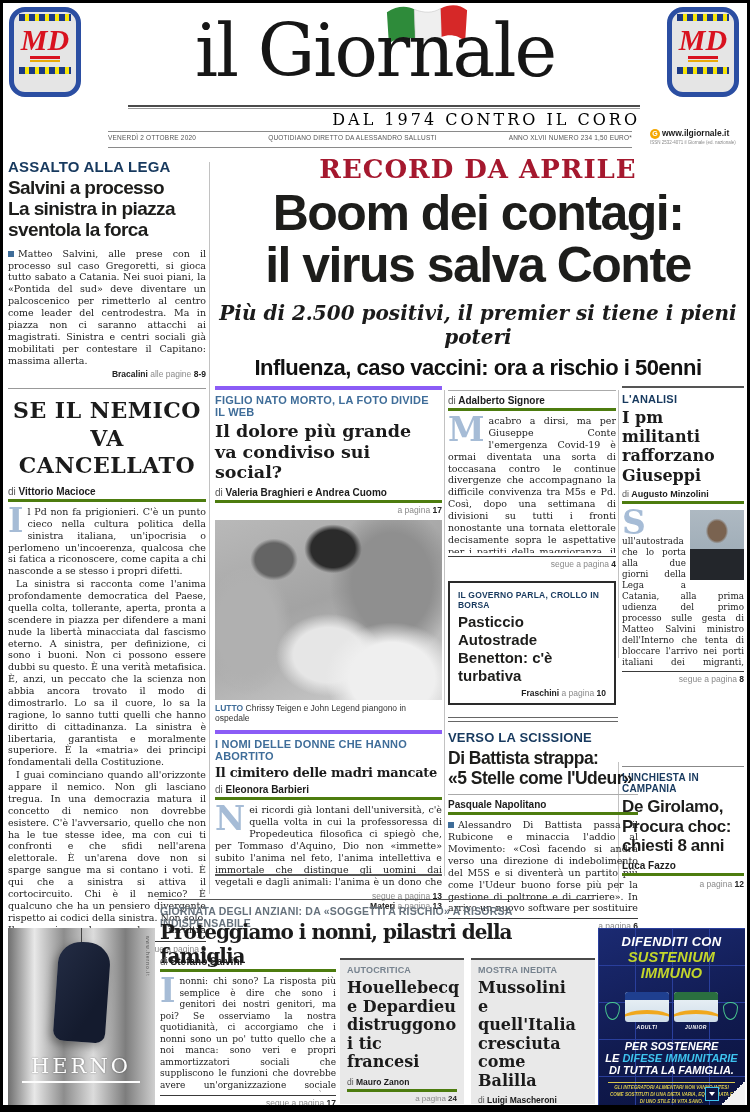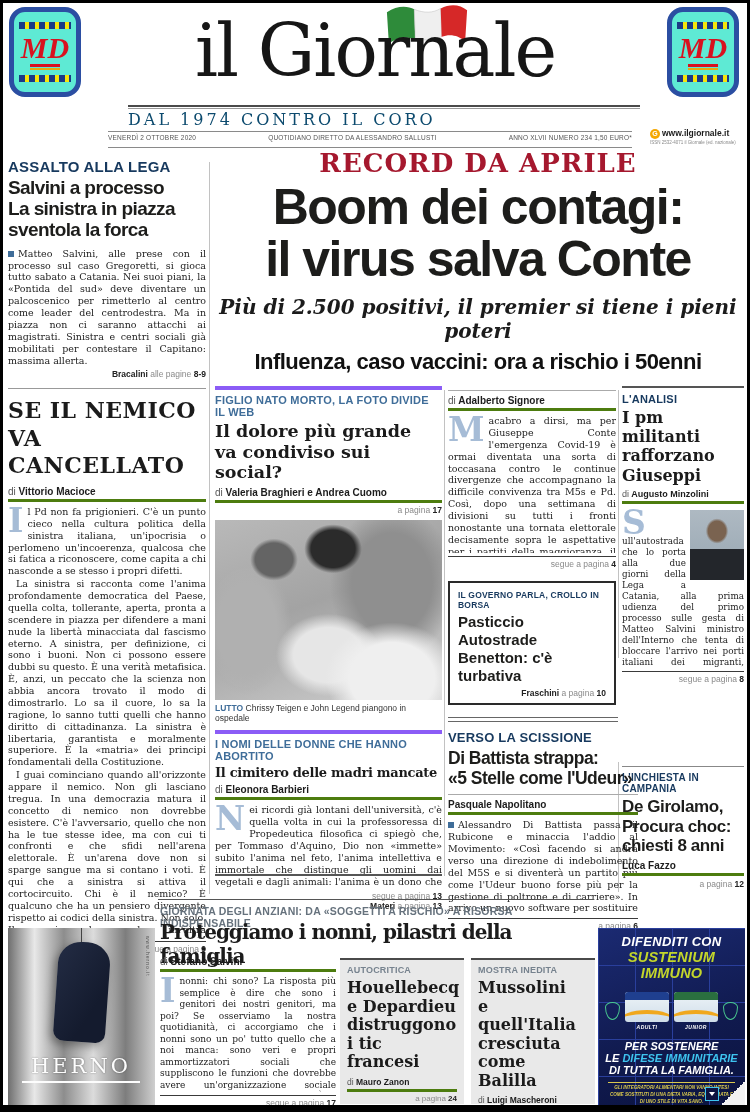--- a/index.html
+++ b/index.html
@@ -3,34 +3,34 @@
 <meta charset="utf-8">
 <style>
   html,body{margin:0;padding:0;background:#000;}
   #page{position:relative;width:750px;height:1112px;background:#fff;margin:0 auto;
         font-family:"Liberation Sans",sans-serif;color:#1c1c1c;overflow:hidden;}
   .frame{position:absolute;inset:0;border:3px solid #000;border-bottom-width:7px;z-index:60;pointer-events:none;}
   .prelines{white-space:pre-line;}
   b{font-weight:bold;}
 
   
-  .md{position:absolute;top:7px;width:72px;height:90px;background:#5eead4;border:5px solid #2b4ea2;
-      border-radius:16px;box-sizing:border-box;display:flex;flex-direction:column;align-items:center;justify-content:center;}
+  .md{position:absolute;top:7px;width:72px;height:90px;background:#e5e5e5;border:5px solid #2b4ea2;
+      border-radius:16px;box-sizing:border-box;display:flex;flex-direction:column;align-items:center;}
   .md-l{left:9px;} .md-r{left:667px;}
   .md-dash{width:52px;height:7px;background:repeating-linear-gradient(90deg,#1c3a86 0 6px,#f6e50a 6px 10px);margin:2px 0;}
   .md-txt{font-family:"Liberation Serif",serif;font-style:italic;font-weight:bold;font-size:30px;color:#d8121f;line-height:1;margin:2px 0 1px;}
   .md-bars{width:30px;height:7px;margin-bottom:2px;}
   .md-bars .r{display:block;height:3px;background:#d8121f;}
   .md-bars .y{display:block;height:2px;background:#e8a90c;margin-top:1px;}
   .flag{position:absolute;left:383px;top:2px;width:88px;height:46px;}
   .mast{position:absolute;left:95px;top:6px;width:560px;margin:0;text-align:center;
         font-family:"DejaVu Serif",serif;font-weight:normal;font-size:72px;line-height:1.25;color:#161616;letter-spacing:-2px;}
   .mastrule{position:absolute;left:128px;top:105px;width:512px;border-top:2px solid #4a4a4a;border-bottom:1px solid #9a9a9a;height:1px;}
-  .tagline{position:absolute;left:128px;top:110px;width:512px;text-align:left;
-           font-family:"DejaVu Serif",serif;font-size:16px;letter-spacing:3px;color:#0c4a6e;}
+  .tagline{position:absolute;left:128px;top:110px;width:512px;text-align:right;
+           font-family:"DejaVu Serif",serif;font-size:16px;letter-spacing:3px;color:#000000;}
   .dl-rule{position:absolute;left:108px;width:524px;border-top:1px solid #8a8a8a;}
   .r1{top:131px;} .r2{top:147px;}
   .dateline{position:absolute;left:108px;top:134px;width:524px;display:flex;justify-content:space-between;
             font-size:6.5px;color:#555;text-transform:uppercase;letter-spacing:.2px;}
   .site{position:absolute;left:650px;top:128px;width:95px;font-size:8.5px;font-weight:bold;color:#1c1c1c;}
   .gdot{display:inline-block;width:10px;height:10px;border-radius:50%;background:#f5a800;color:#fff;
         font-size:7px;font-weight:bold;text-align:center;line-height:10px;margin-right:2px;}
   .issn{position:absolute;left:650px;top:140px;width:95px;font-size:4.5px;color:#8a8a8a;}
 
   
@@ -45,32 +45,32 @@
   .plink{font-size:8.5px;color:#8a8a8a;text-align:right;margin-top:3px;}
   .plink .dark{color:#222;}
   .plink.ruled{border-top:1.5px solid #3a3a3a;padding-top:2px;}
   .sep{border-top:1px solid #999;margin:9px 0 8px;}
   .dropcap{float:left;font-family:"DejaVu Serif",serif;font-weight:bold;font-size:33px;line-height:.8;
            color:#a6bcd6;margin:2px 4px 0 0;}
   .sqb{display:inline-block;width:6px;height:6px;background:#3f6d99;margin-right:4px;}
   .vline{position:absolute;width:1px;background:#c2c2c2;}
 
   
-  .lead{position:absolute;left:212px;top:148px;width:532px;text-align:center;}
+  .lead{position:absolute;left:212px;top:154px;width:532px;text-align:center;}
   .lead-k{font-family:"DejaVu Serif",serif;font-weight:bold;font-size:26px;color:#a5182e;letter-spacing:1px;}
   .lead-h{font-size:50px;line-height:1.04;letter-spacing:-1.5px;margin-top:3px;}
   .lead-di{font-family:"DejaVu Serif",serif;font-style:italic;font-weight:bold;font-size:20px;margin-top:10px;color:#1b1b1b;}
   .lead-db{font-weight:bold;font-size:22px;letter-spacing:-.5px;margin-top:6px;color:#111;}
 
   
   .colL{position:absolute;left:8px;top:158px;width:198px;}
   .colL .kick{font-size:15px;}
   .salv-h{font-size:19px;line-height:1.1;letter-spacing:-.6px;margin:3px 0 7px;}
   .colL .plink{font-size:8.5px;}
-  .mac-h{font-size:22px;line-height:1.25;letter-spacing:.5px;margin:2px 0 6px;}
+  .mac-h{font-size:22px;line-height:1.25;letter-spacing:.5px;margin:2px 0 6px;text-align:center;}
   .mac-body{height:432px;overflow:hidden;margin-top:2px;}
 
   
   .colM{position:absolute;left:215px;top:386px;width:227px;}
   .colM .kick{font-size:11px;border-top:4px solid #8b5cf6;padding-top:4px;}
   .soc-h{font-size:17.5px;line-height:1.18;margin:3px 0 4px;}
   .photo{width:227px;height:180px;margin-top:5px;position:relative;overflow:hidden;
     background:
       radial-gradient(ellipse 95px 80px at 78% 88%, #efefef 0 45%, rgba(238,238,238,0) 70%),
       radial-gradient(ellipse 70px 55px at 50% 75%, #e6e6e6 0 50%, rgba(230,230,230,0) 75%),

